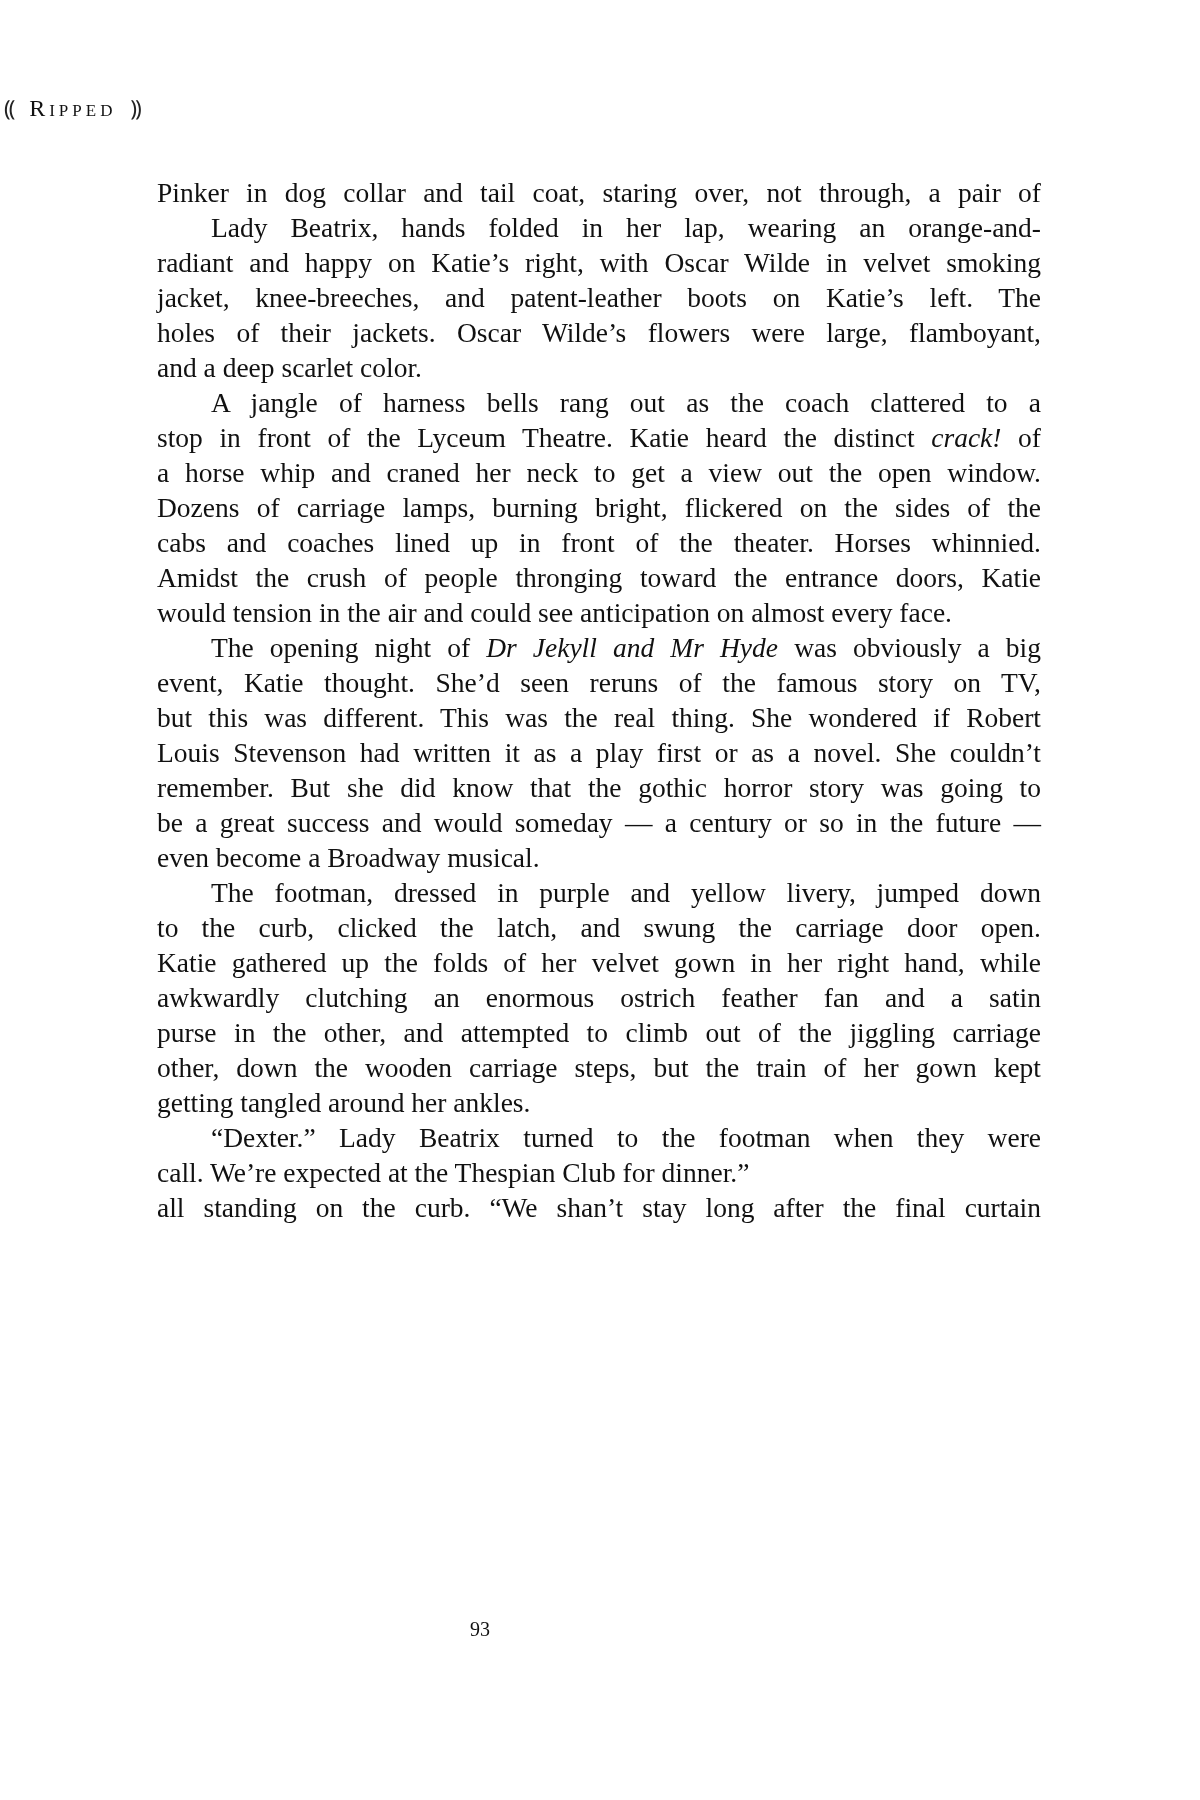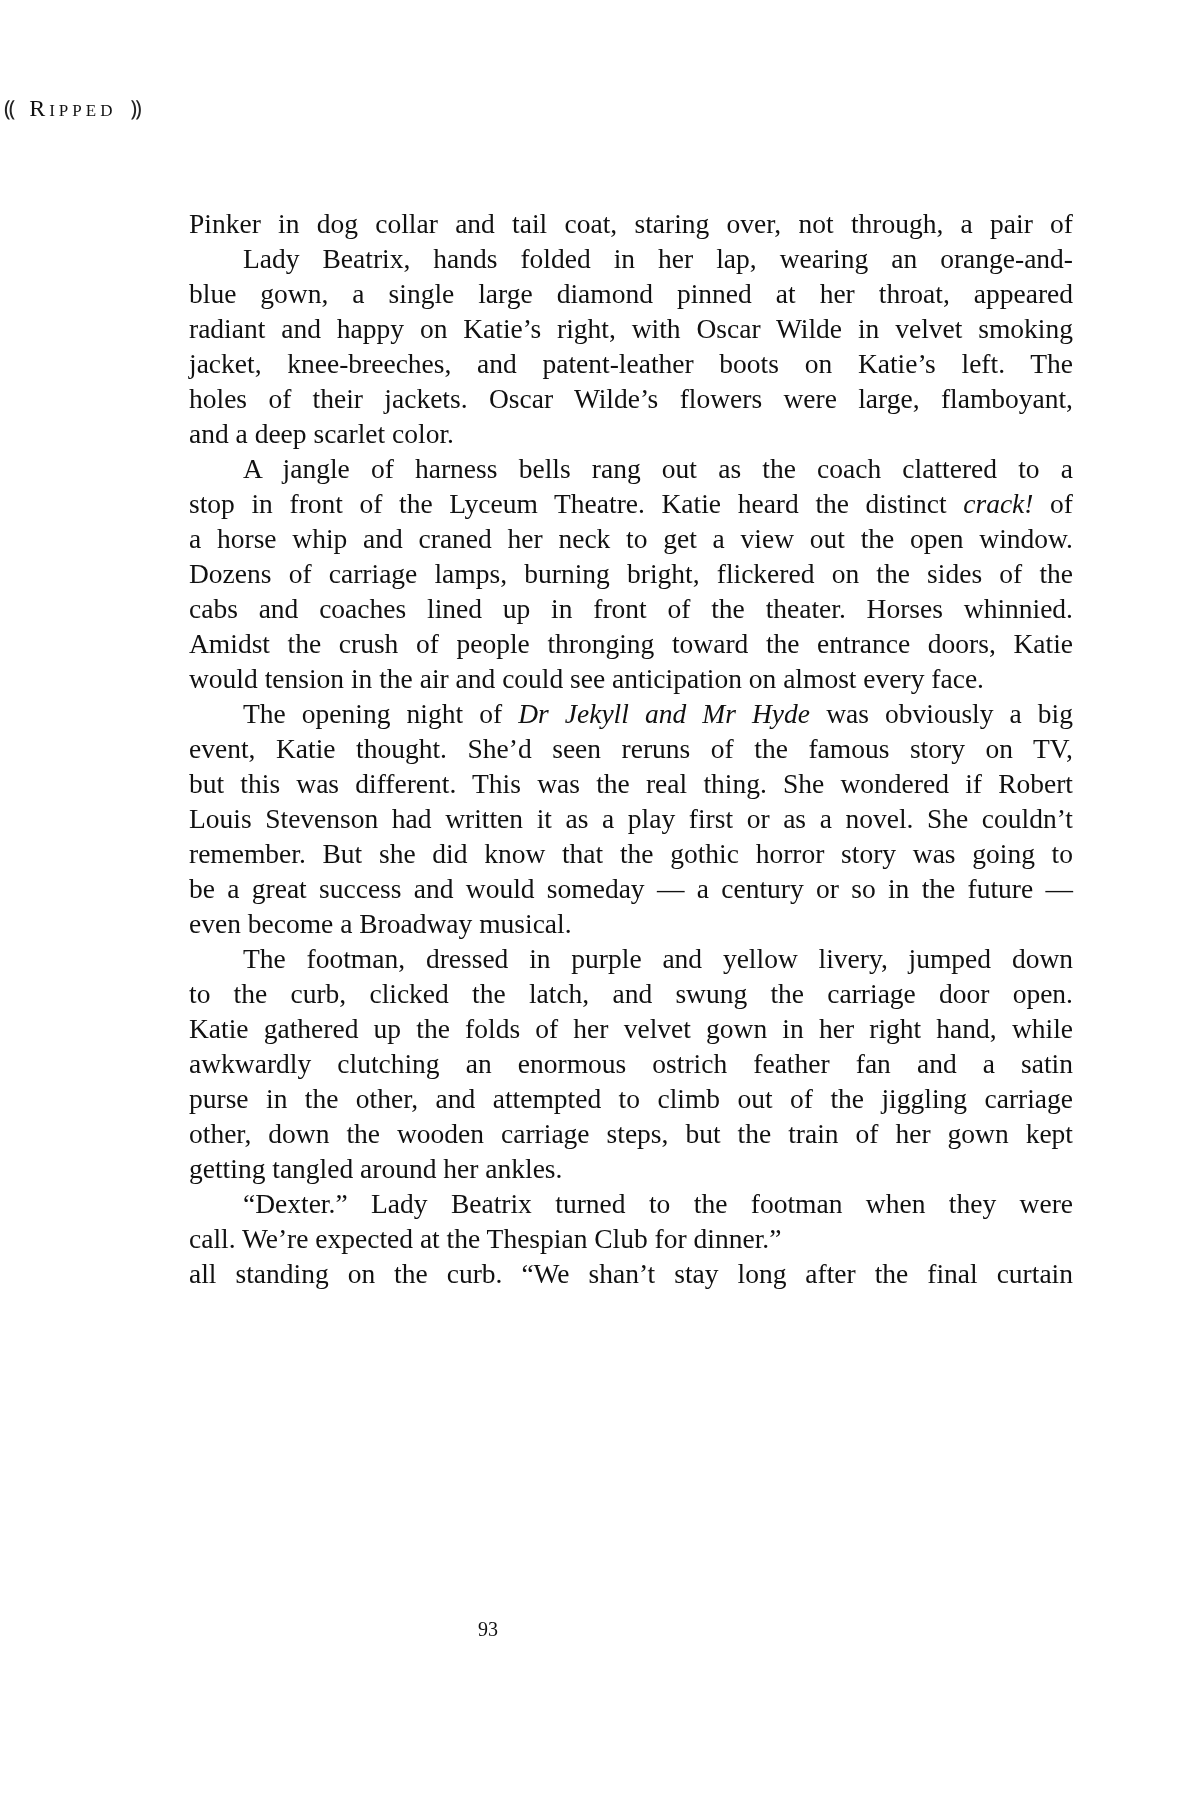--- a/index.html
+++ b/index.html
@@ -10,52 +10,51 @@
     font-family: "Liberation Serif", "DejaVu Serif", serif;
   }
   .running-head {
     position: absolute; top: 92px; left: 0; width: 1200px;
     font-size: 24px; letter-spacing: 4px;
     font-variant: small-caps; color: #111;
   }
   .running-head .orn { font-size: 22px; color: #222; letter-spacing: 0; padding: 0 4px; }
   .running-head .title { font-weight: normal; }
   .text-block {
-    position: absolute; left: 157px; top: 206px; width: 884px; margin-left: 32px;
+    position: absolute; left: 157px; top: 175px; width: 884px;
   }
   .line {
     display: block; height: 35px; line-height: 35px;
     font-size: 27.5px; white-space: nowrap;
     text-align: justify; text-align-last: justify;
   }
   .line.last { text-align-last: left; }
   .line.indent { padding-left: 54px; }
   .line em { }
   .folio {
-    position: absolute; top: 1618px; left: 12px; width: 952px;
+    position: absolute; top: 1618px; left: 4px; width: 952px;
     text-align: center; font-size: 20px; color: #111;
   }
 </style>
 </head>
 <body>
 
 <div class="page">
   <div class="running-head">
     <span class="orn">⸨</span>
     <span class="title">Ripped</span>
     <span class="orn">⸩</span>
   </div>
 
   <div class="text-block" id="text-block">
       <div>
         <span class="line"><span>Pinker in dog collar and tail coat, staring over, not through, a pair of</span></span>
       </div>
       <div>
         <span class="line indent"><span>Lady Beatrix, hands folded in her lap, wearing an orange-and-</span></span>
-        <span class="line"><span>blue gown, a single large diamond pinned at her throat, appeared</span></span>
         <span class="line"><span>radiant and happy on Katie’s right, with Oscar Wilde in velvet smoking</span></span>
         <span class="line"><span>jacket, knee-breeches, and patent-leather boots on Katie’s left. The</span></span>
         <span class="line"><span>holes of their jackets. Oscar Wilde’s flowers were large, flamboyant,</span></span>
         <span class="line last"><span>and a deep scarlet color.</span></span>
       </div>
       <div>
         <span class="line indent"><span>A jangle of harness bells rang out as the coach clattered to a</span></span>
         <span class="line"><span>stop in front of the Lyceum Theatre. Katie heard the distinct </span><em>crack!</em><span> of</span></span>
         <span class="line"><span>a horse whip and craned her neck to get a view out the open window.</span></span>
         <span class="line"><span>Dozens of carriage lamps, burning bright, flickered on the sides of the</span></span>

